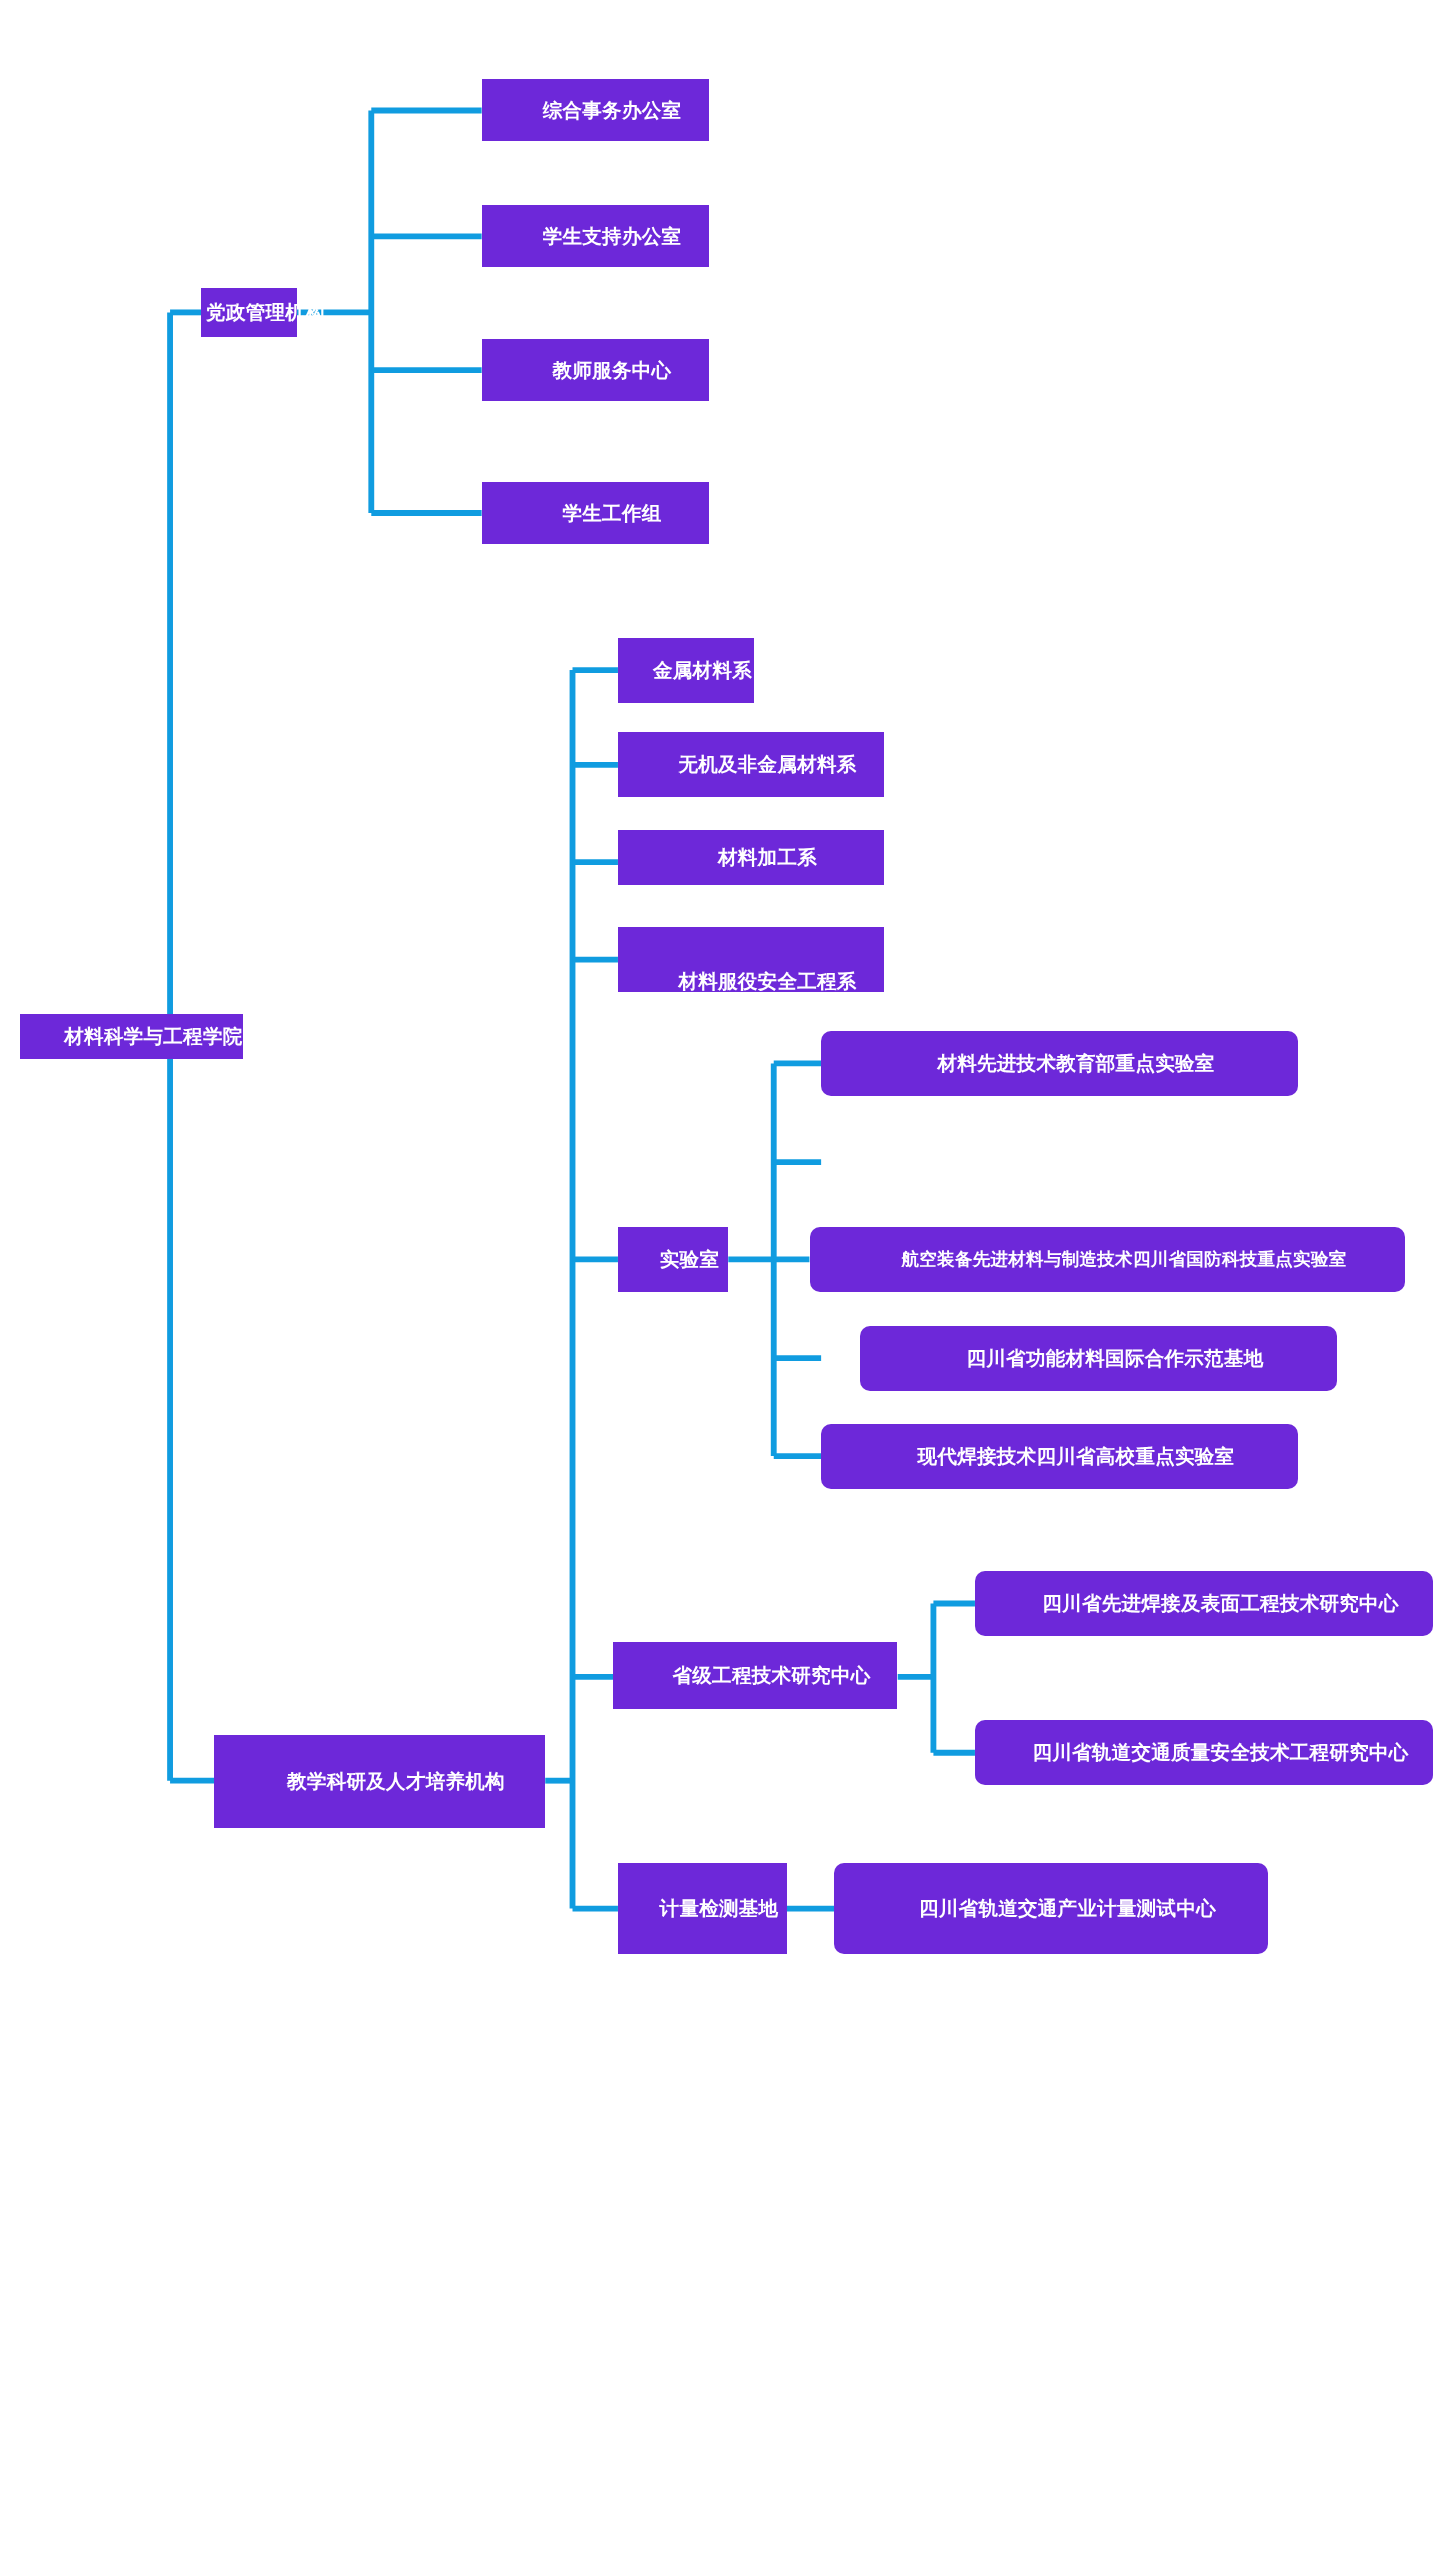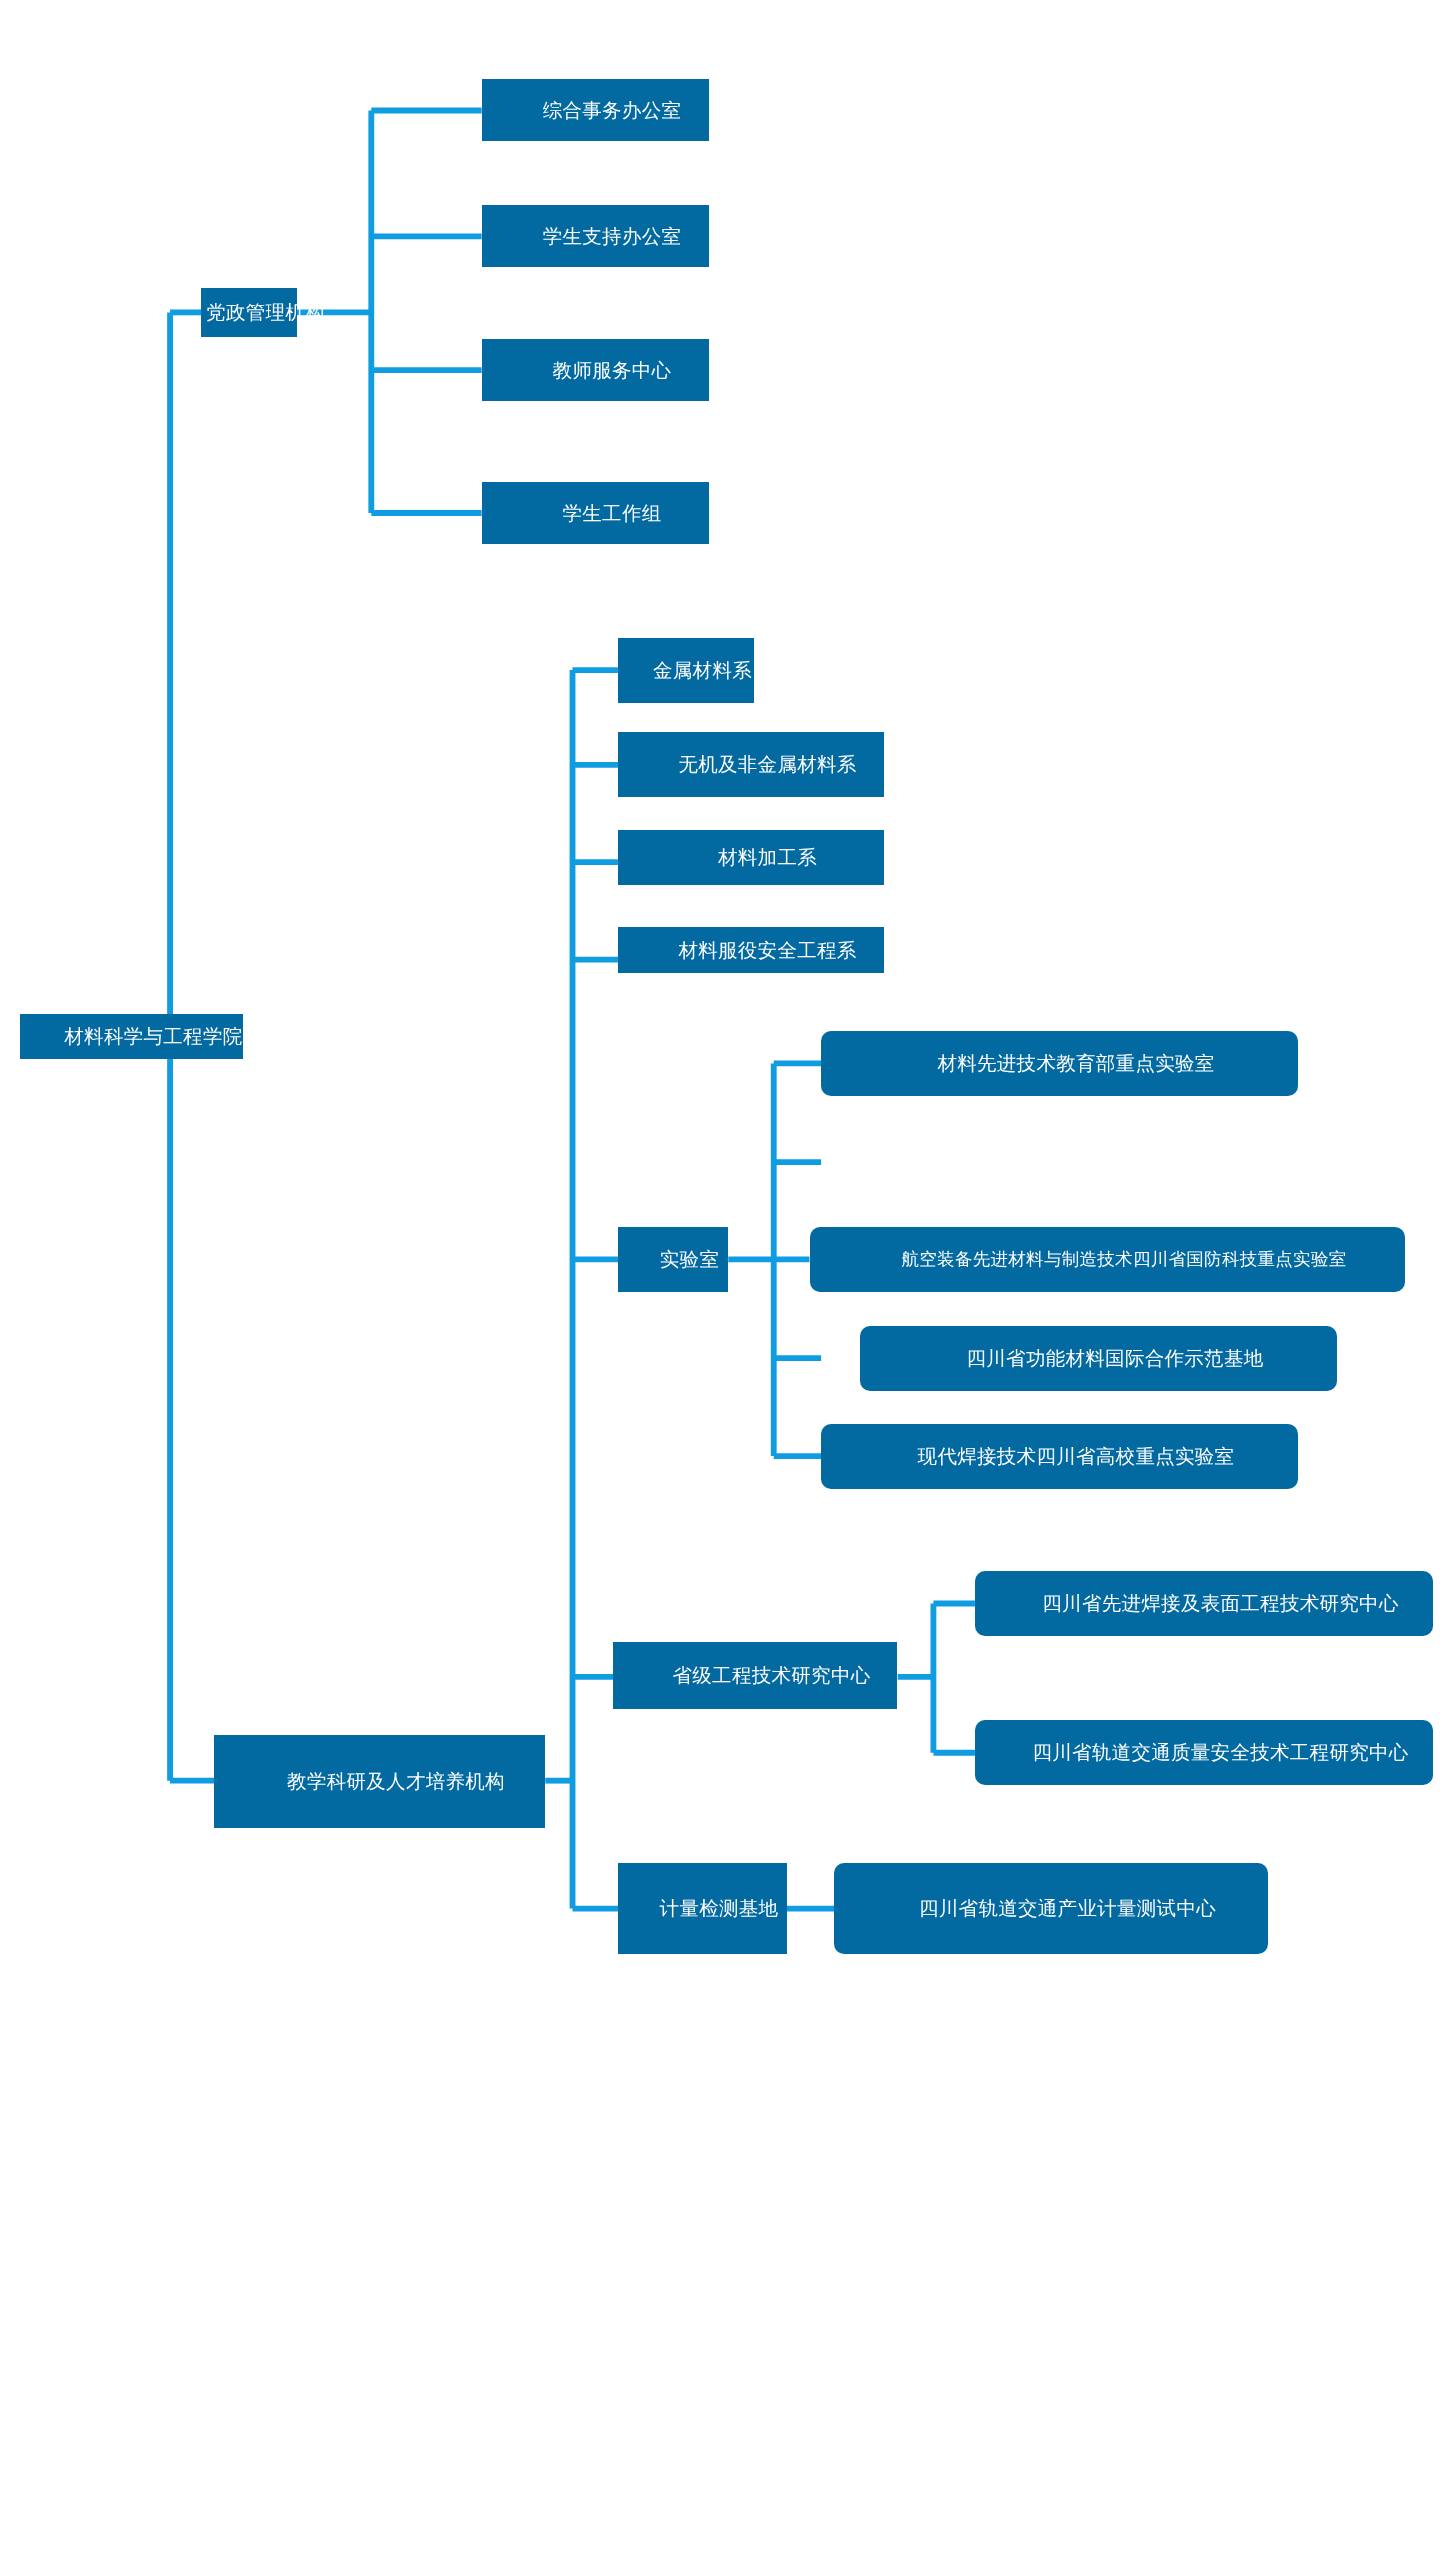--- a/index.html
+++ b/index.html
@@ -21,30 +21,30 @@
     position: absolute;
     left: 0;
     top: 0;
     width: 1454px;
     height: 2576px;
     pointer-events: none;
   }
   .node {
     position: absolute;
     box-sizing: border-box;
-    background: #0369a1;
+    background: #6d28d9;
     color: #ffffff;
     display: flex;
     align-items: center;
     justify-content: center;
     text-align: center;
     line-height: 1.15;
     letter-spacing: 0.3px;
     white-space: nowrap;
-    font-weight: 400;
+    font-weight: 700;
     padding-left: 33px;
   }
   .node.lvl1 { font-size: 19.5px; }
   .node.lvl2 { font-size: 19.5px; }
   .node.lvl3 { font-size: 19.5px; border-radius: 10px; }
   .node.root { font-size: 19.5px; }
 </style>
 </head>
 <body>
 
@@ -131,21 +131,21 @@
 
   <div class="node lvl2" style="left:618px; top:638px; width:136px; height:65px;">
     <span>金属材料系</span>
   </div>
   <div class="node lvl2" style="left:618px; top:732px; width:266px; height:65px;">
     <span>无机及非金属材料系</span>
   </div>
   <div class="node lvl2" style="left:618px; top:830px; width:266px; height:55px;">
     <span>材料加工系</span>
   </div>
-  <div class="node lvl2" style="left:618px; top:927px; width:266px; height:46px;">
+  <div class="node lvl2" style="left:618px; top:927px; width:266px; height:65px;align-items:flex-end;">
     <span>材料服役安全工程系</span>
   </div>
 
   <div class="node lvl2" style="left:618px; top:1227px; width:110px; height:65px;">
     <span>实验室</span>
   </div>
 
   <div class="node lvl3" style="left:821px; top:1031px; width:477px; height:65px;">
     <span>材料先进技术教育部重点实验室</span>
   </div>

